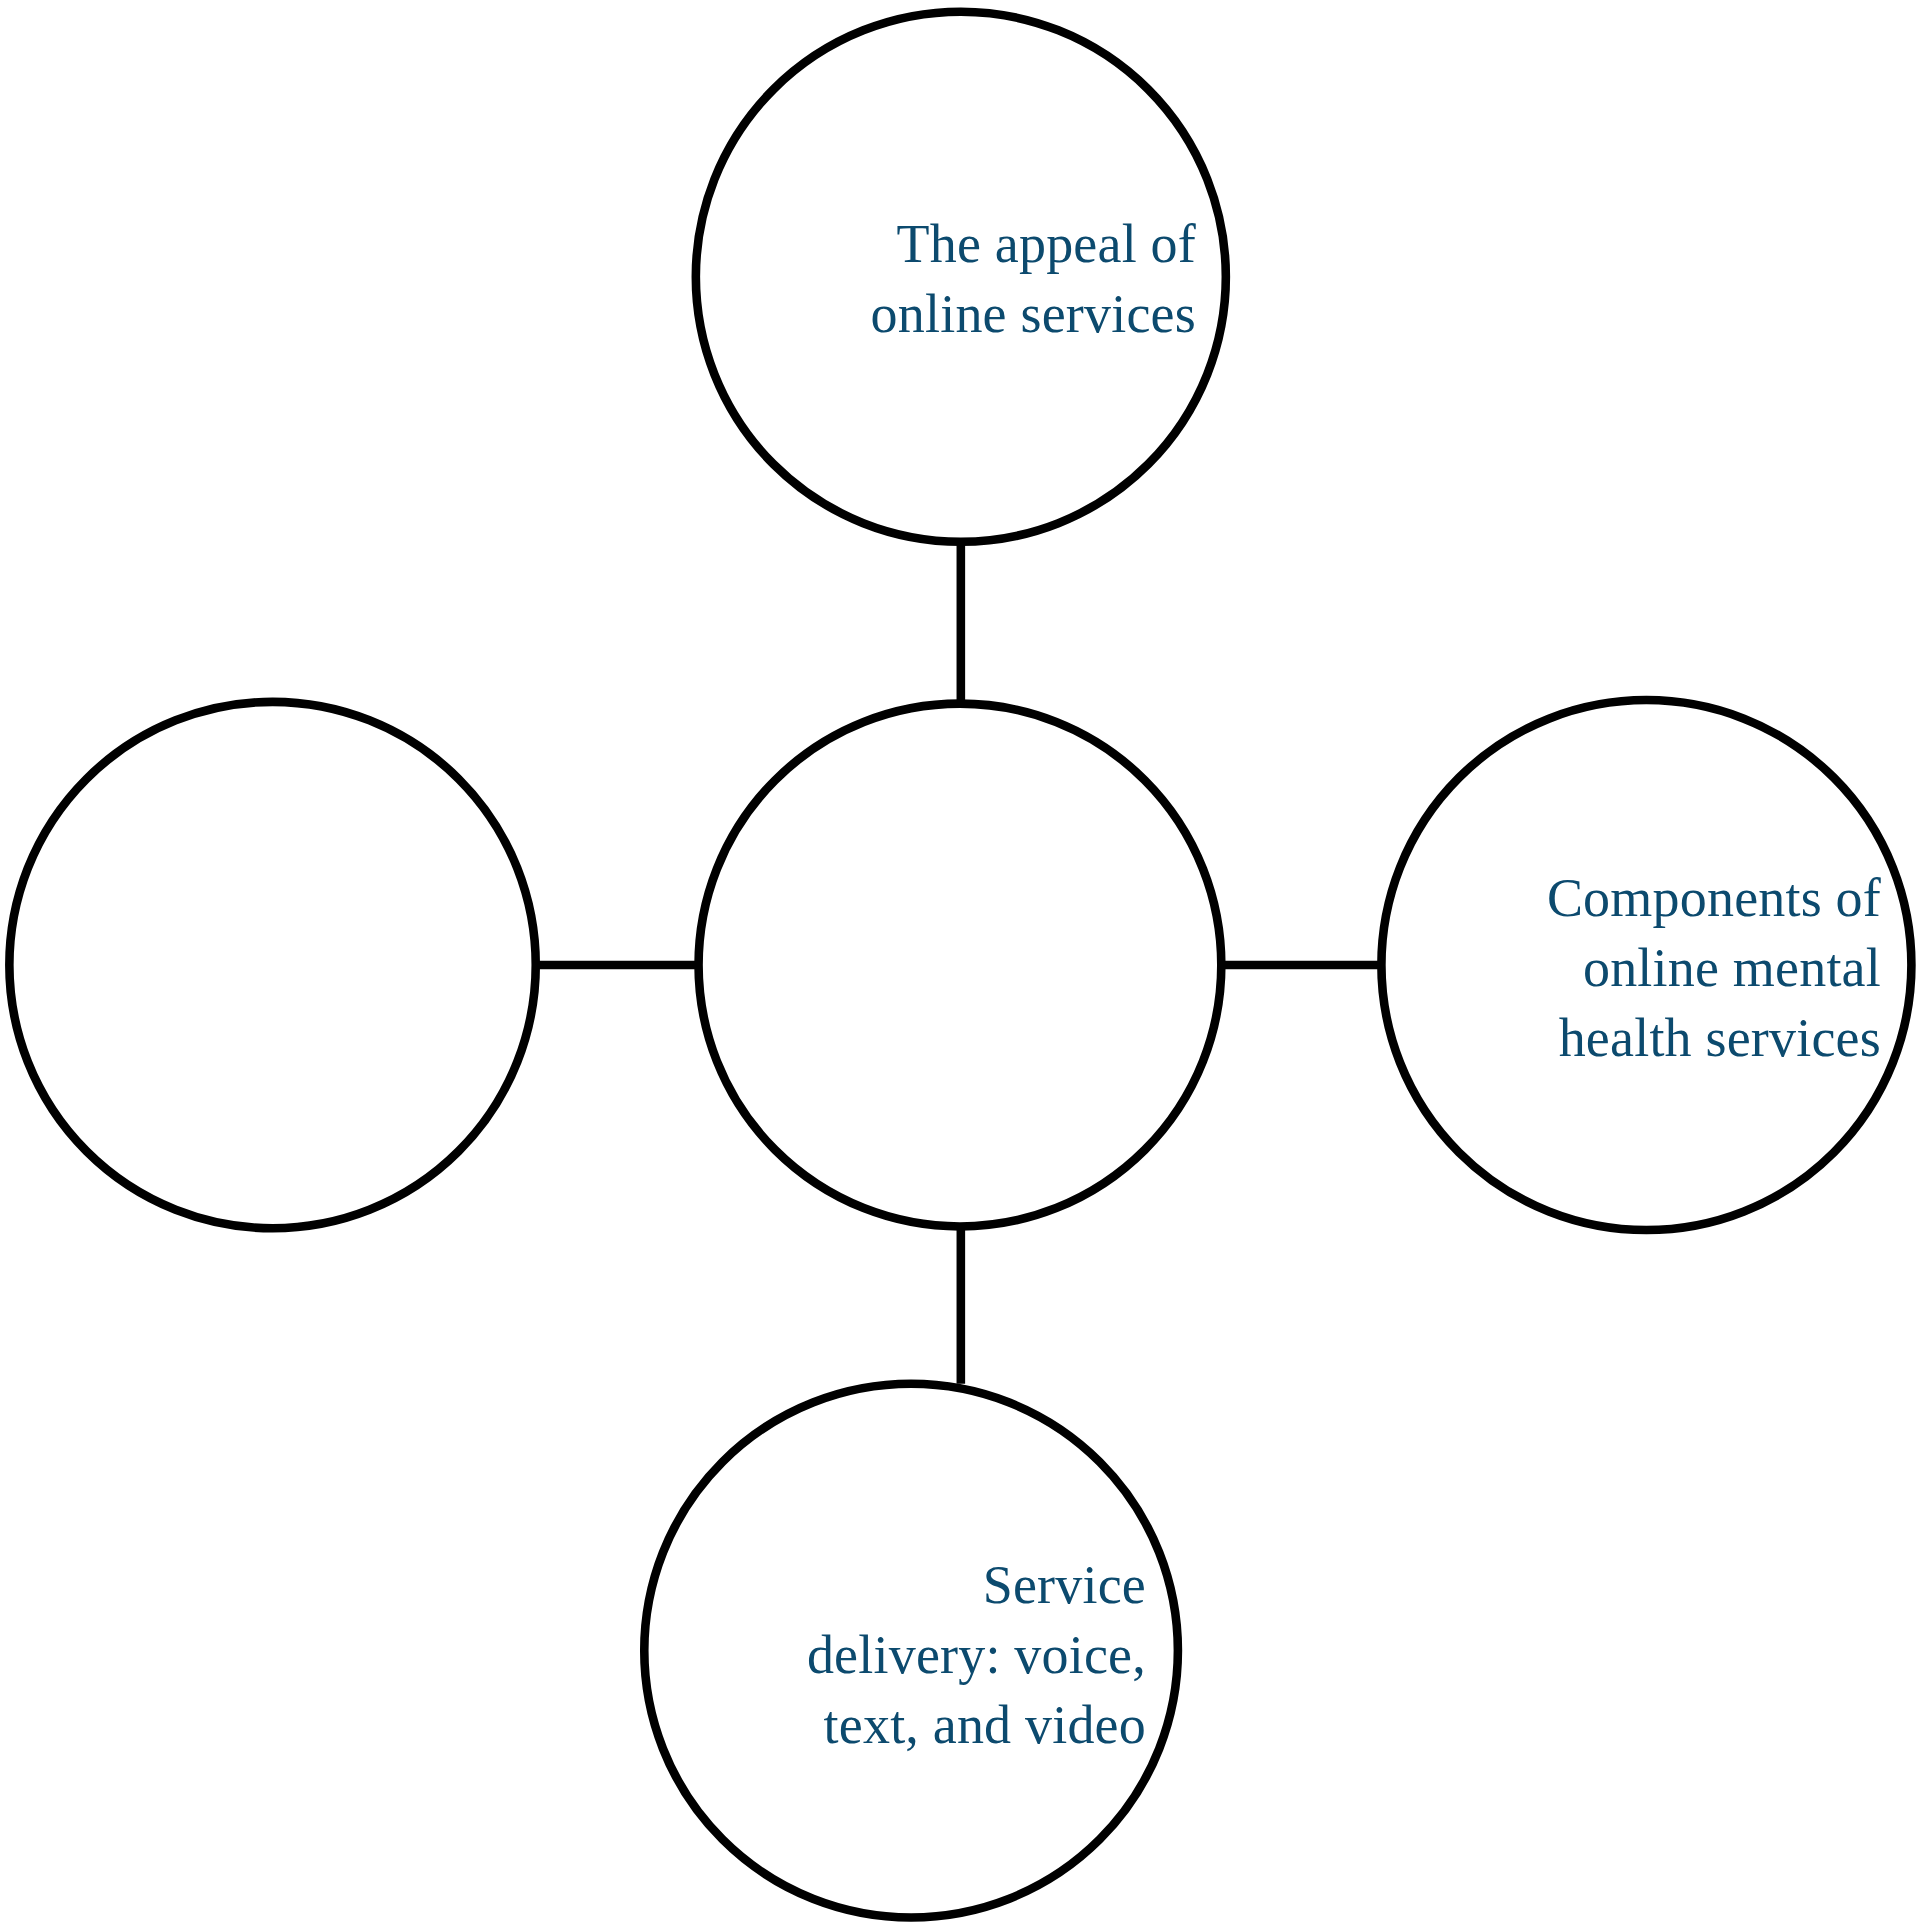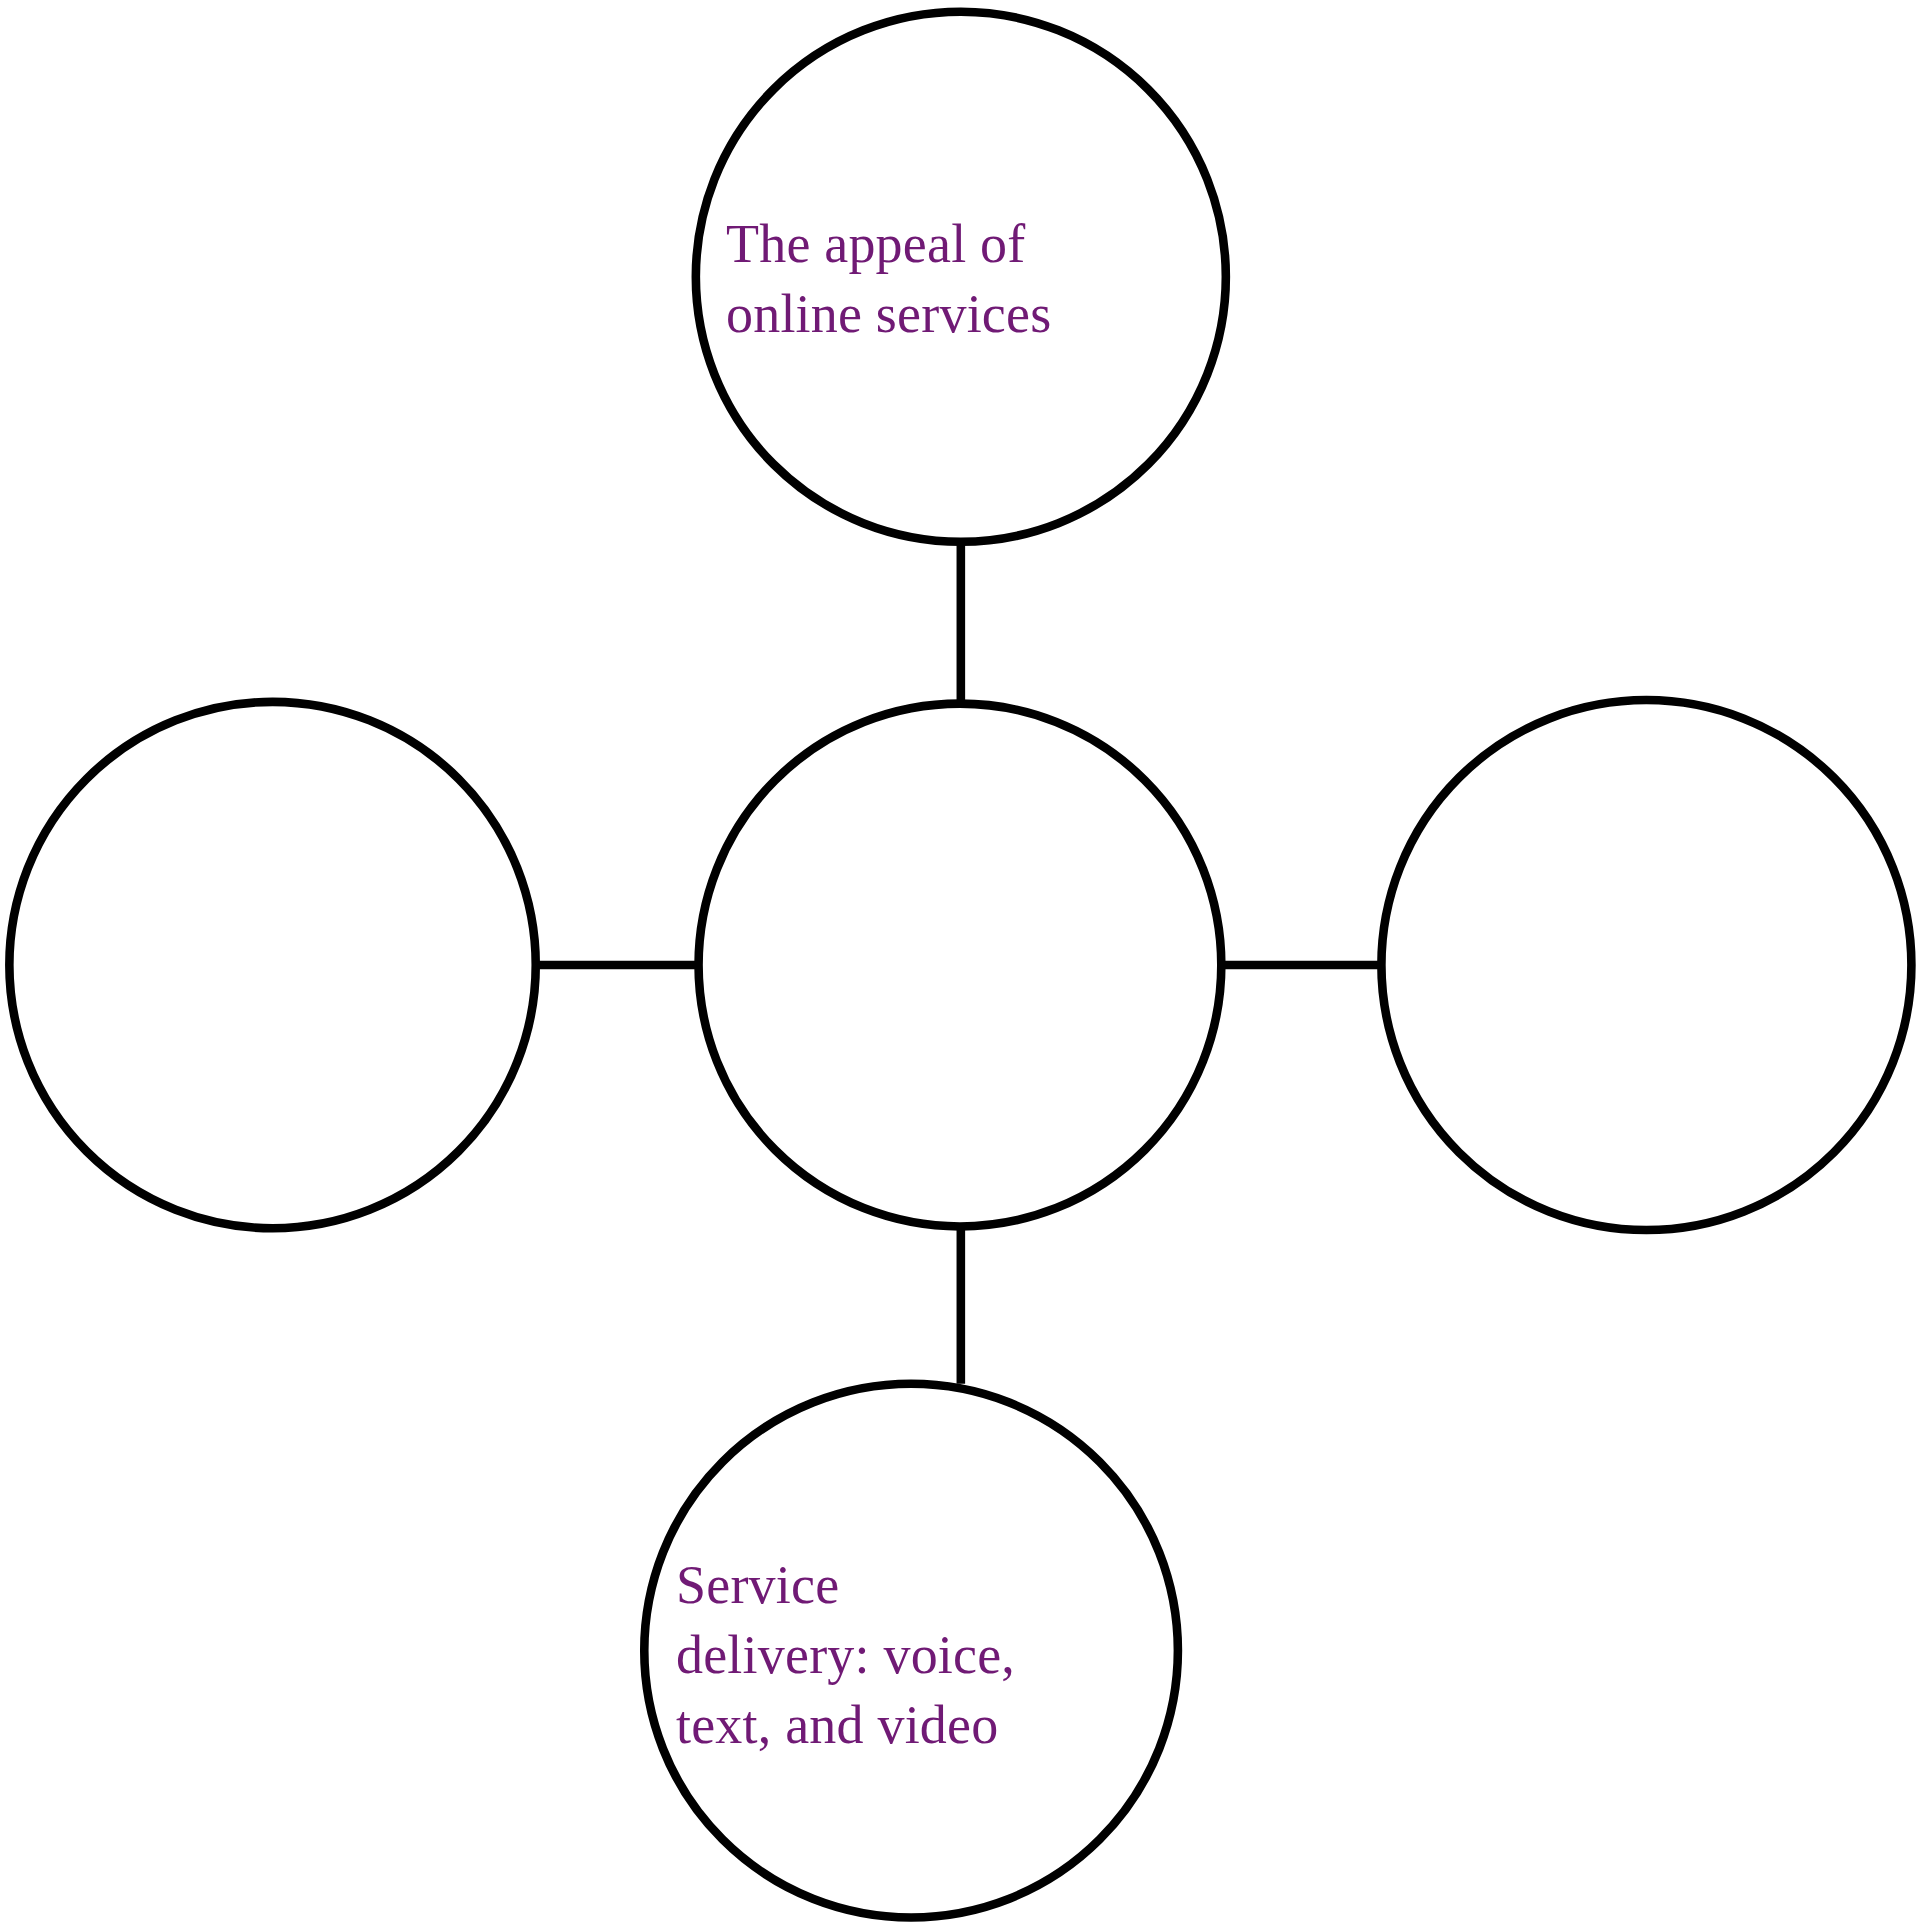--- a/index.html
+++ b/index.html
@@ -32,22 +32,22 @@
     stroke: #000000;
     stroke-width: 9.5;
   }
   .connector-line {
     stroke: #000000;
     stroke-width: 9.5;
     stroke-linecap: butt;
   }
   .node-label {
     position: absolute;
-    text-align: left;
-    color: #701a75;
+    text-align: right;
+    color: #0c4a6e;
     font-family: "Liberation Serif", "DejaVu Serif", serif;
     font-weight: 400;
     line-height: 1.30;
     white-space: pre-line;
     transform: translate(-50%, -50%);
     pointer-events: none;
     letter-spacing: 0.2px;
   }
   .node-label.satellite {
     font-size: 54px;
@@ -74,19 +74,22 @@
     <circle class="node-circle" cx="1061" cy="1067" r="289"></circle>
     <circle class="node-circle" cx="1820" cy="1067" r="293"></circle>
     <circle class="node-circle" cx="1007" cy="1825" r="295"></circle>
   </svg>
 
   <div class="node-label satellite" style="left:961px; top:279px; width:470px;">The appeal of
 online services</div>
 
 
 
+  <div class="node-label satellite" style="left:1646px; top:968px; width:470px;">Components of
+online mental
+health services</div>
 
   <div class="node-label satellite" style="left:911px; top:1655px; width:470px;">Service
 delivery: voice,
 text, and video</div>
 
 </div>
 
 
 </body></html>

